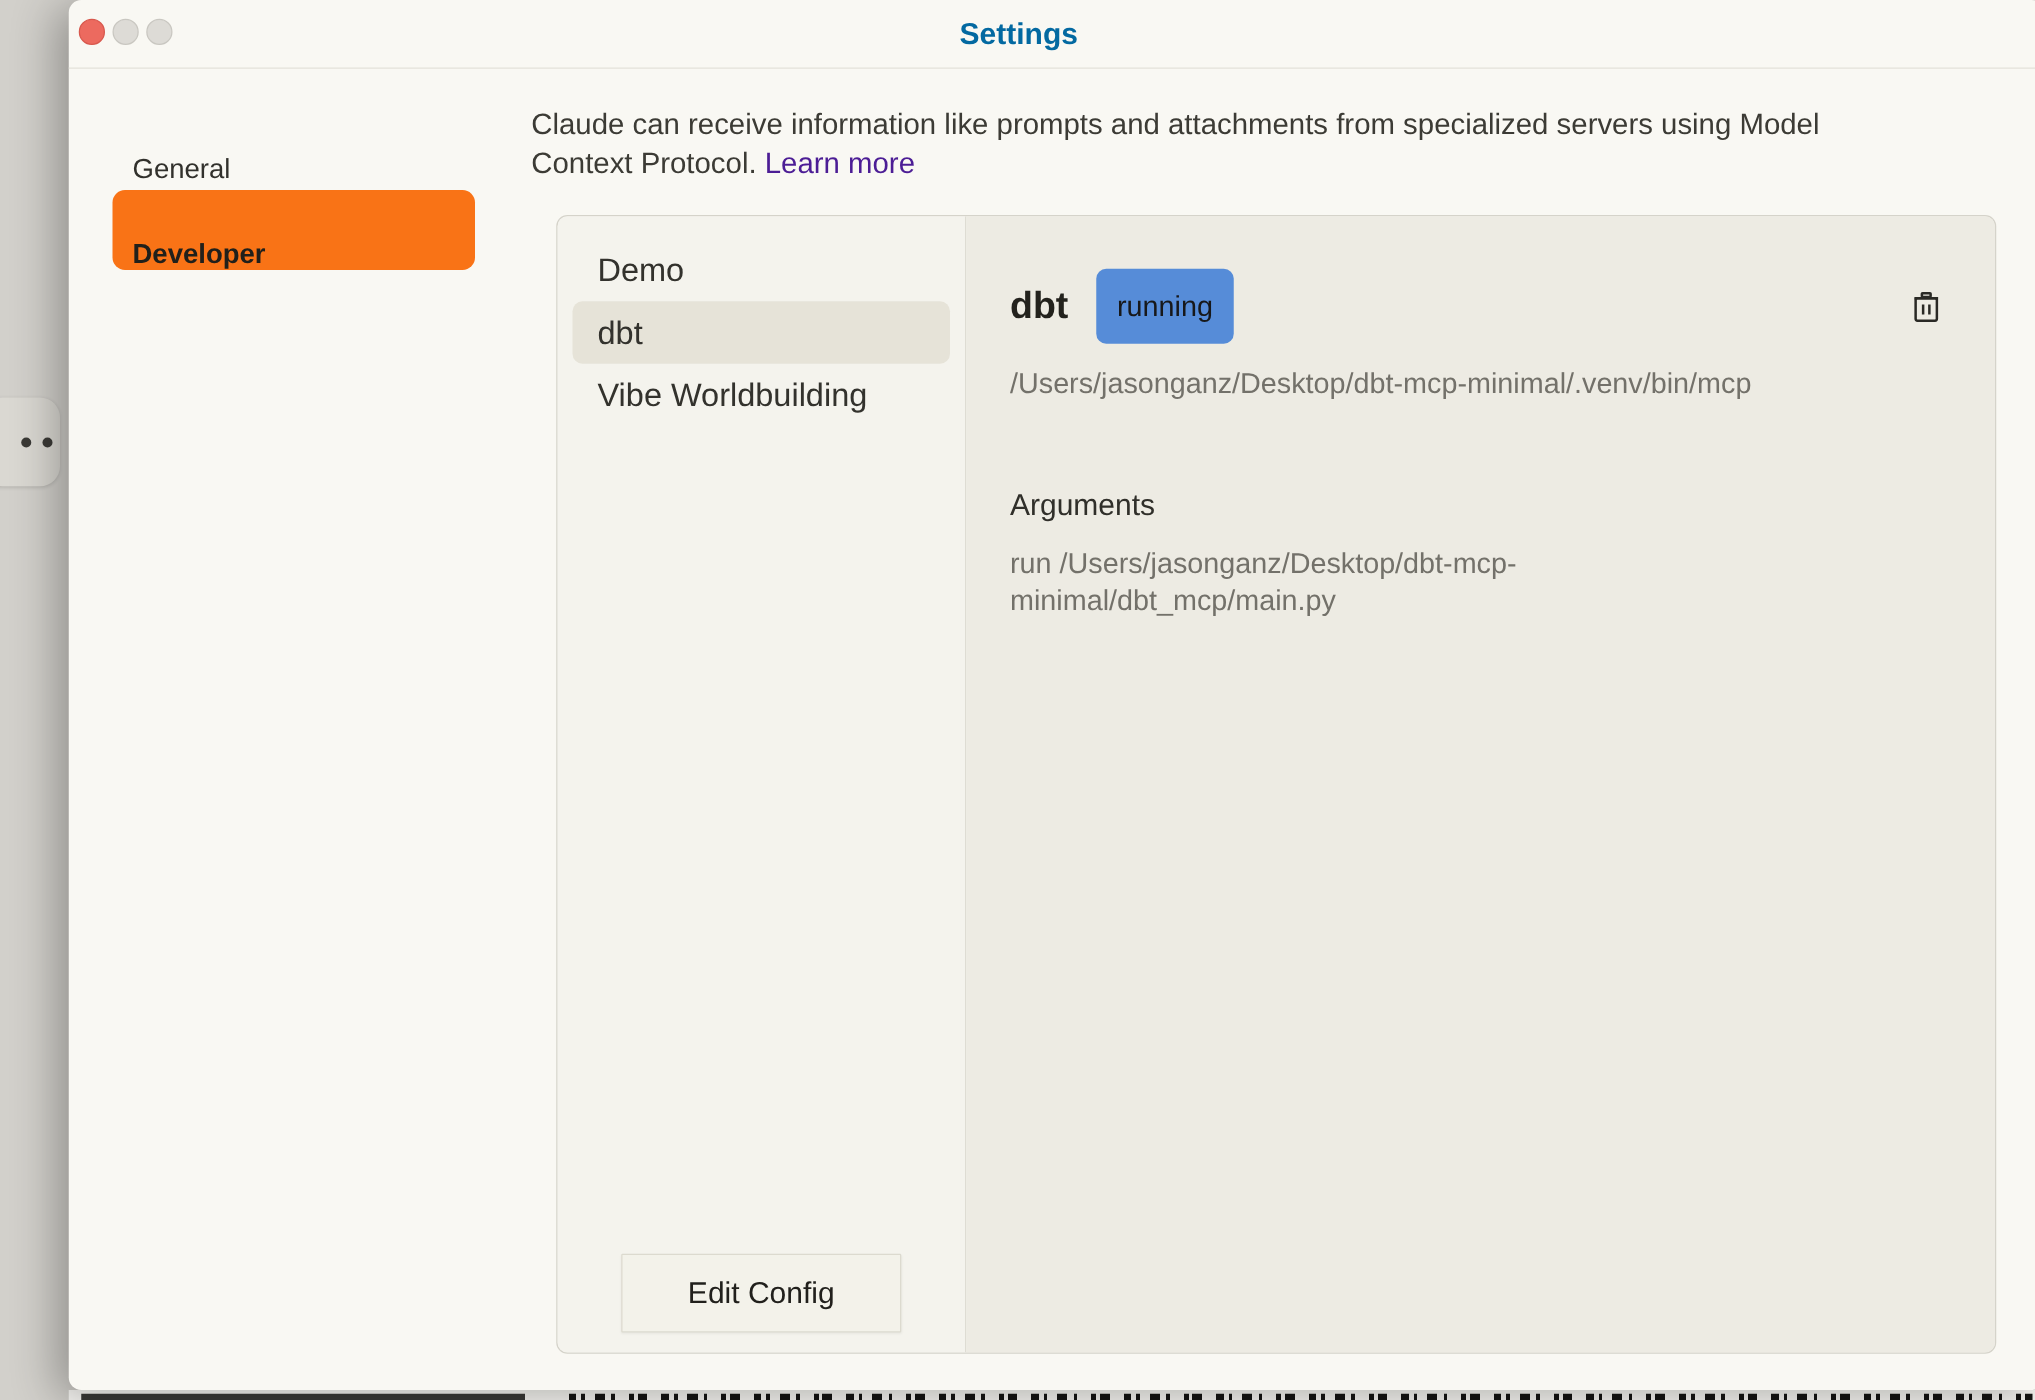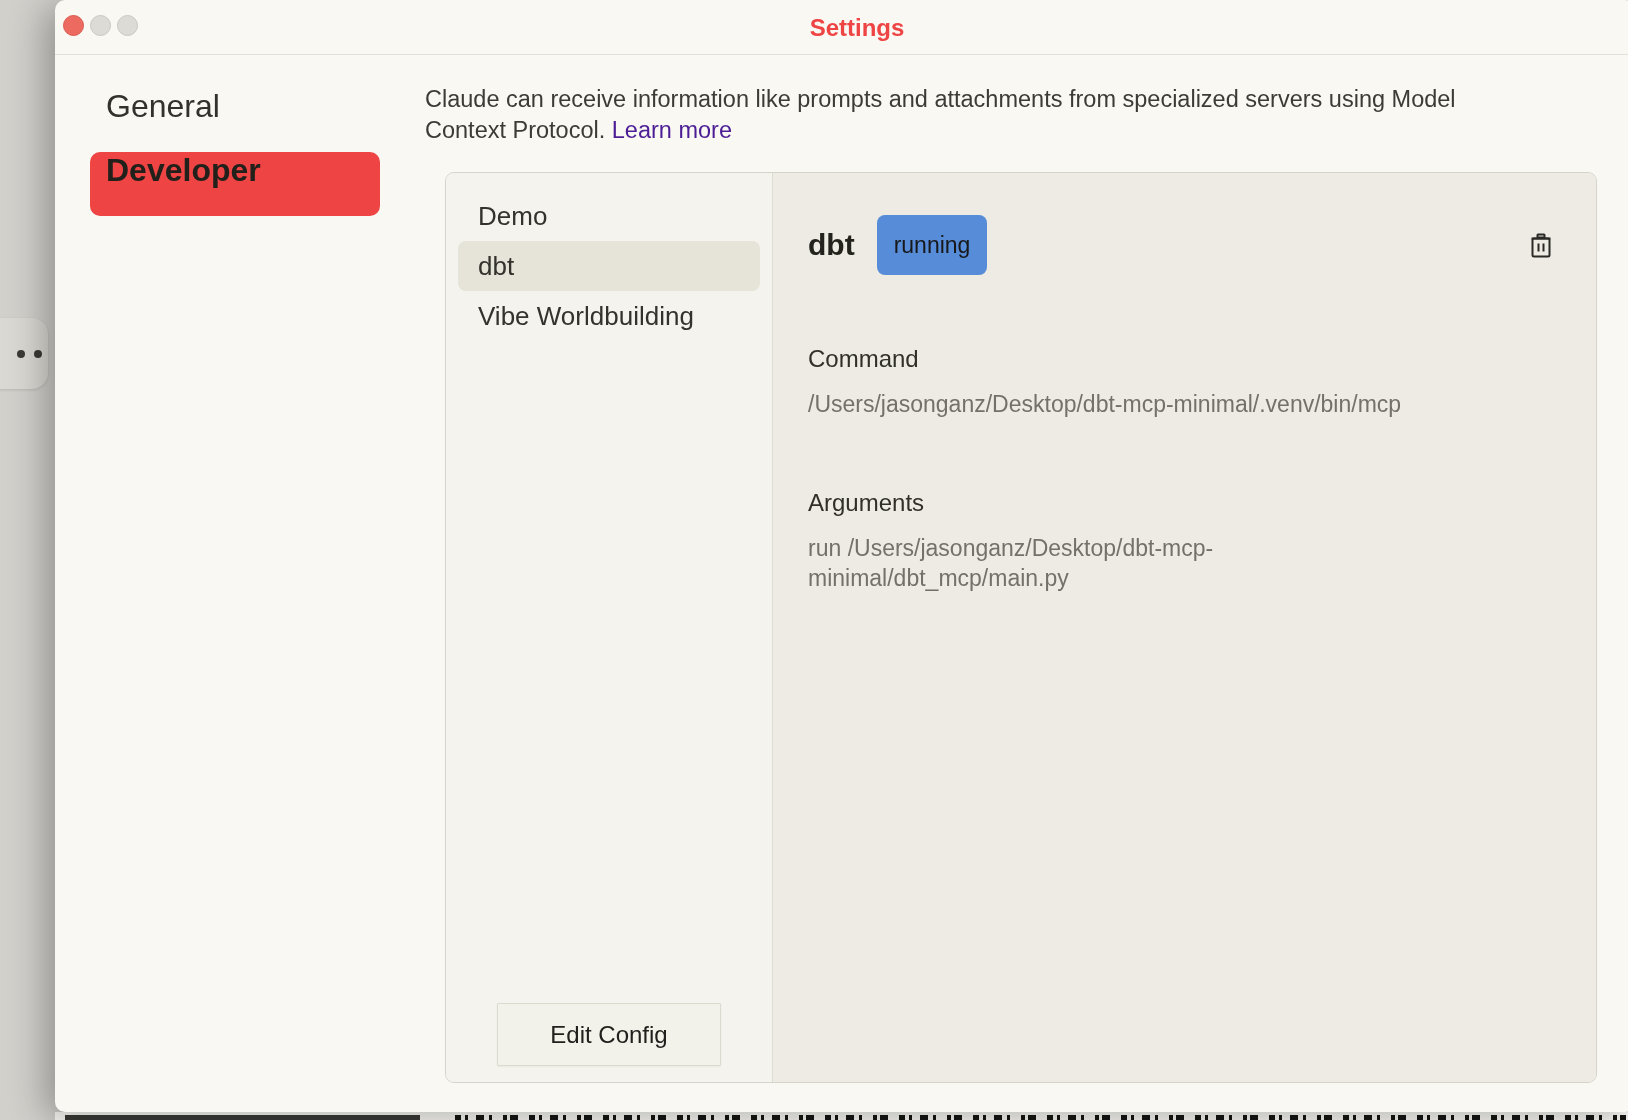--- a/index.html
+++ b/index.html
@@ -51,35 +51,34 @@
     position:relative; height:55px;
     border-bottom:1px solid #e3e1da;
   }
   .traffic { position:absolute; top:15px; left:8px; display:flex; gap:6px; }
   .light { width:21px; height:21px; border-radius:50%; }
   .light.close { background:#ec6a5f; border:1px solid #d8584d; }
   .light.min   { background:#dddbd6; border:1px solid #c9c7c1; }
   .light.max   { background:#dddbd6; border:1px solid #c9c7c1; }
   .win-title {
     position:absolute; left:760px; top:0; transform:translateX(-50%);
-    line-height:55px; font-size:24px; font-weight:bold; color:#ef4444;
+    line-height:55px; font-size:24px; font-weight:bold; color:#0369a1;
     white-space:nowrap;
-    margin-left:42px;
   }
 
   
   .sidebar { position:absolute; left:35px; top:88px; width:290px; }
   .side-item {
-    height:60px; display:flex; align-items:flex-start;
-    padding-left:16px; font-size:32px; color:#32312c;
+    height:60px; display:flex; align-items:flex-end;
+    padding-left:16px; font-size:22px; color:#32312c;
     border-radius:10px; cursor:default;
   }
   .side-item.selected {
     height:64px; margin-top:4px;
-    background:#ef4444; font-weight:bold; color:#21201b;
+    background:#f97316; font-weight:bold; color:#21201b;
   }
 
   
   .description {
     position:absolute; left:370px; top:84px; width:1085px;
     font-size:23.5px; line-height:30.5px; color:#3c3b35;
   }
   .learn-more { color:#4c1d95; text-decoration:none; cursor:pointer; }
 
   .panel {
@@ -186,21 +185,20 @@
               <rect x="4.5" y="7.5" width="17" height="18" rx="1.5" stroke="#2a2925" stroke-width="2"></rect>
               <rect x="9.5" y="3.5" width="7" height="3" rx="0.5" stroke="#2a2925" stroke-width="2"></rect>
               <line x1="3.5" y1="7.5" x2="22.5" y2="7.5" stroke="#2a2925" stroke-width="2"></line>
               <line x1="10.5" y1="12.5" x2="10.5" y2="20.5" stroke="#2a2925" stroke-width="2"></line>
               <line x1="15.5" y1="12.5" x2="15.5" y2="20.5" stroke="#2a2925" stroke-width="2"></line>
             </svg>
           </span>
         </button>
       </div>
 
-      <div class="field-label">Command</div>
       <div class="field-value">/Users/jasonganz/Desktop/dbt-mcp-minimal/.venv/bin/mcp</div>
 
       <div class="field-label">Arguments</div>
       <div class="field-value wrap">run /Users/jasonganz/Desktop/dbt-mcp-minimal/dbt_mcp/main.py</div>
     </div>
 
   </div>
 </div>
 
 </body></html>

